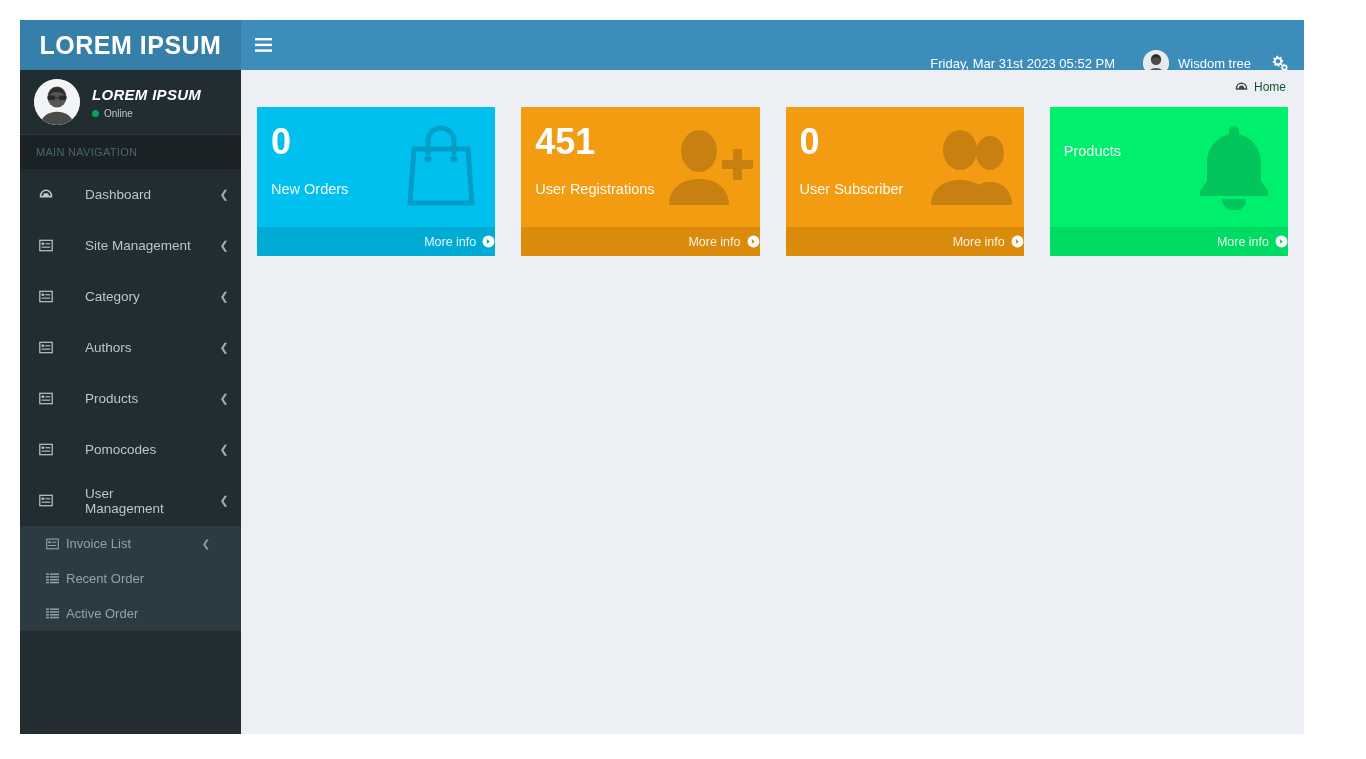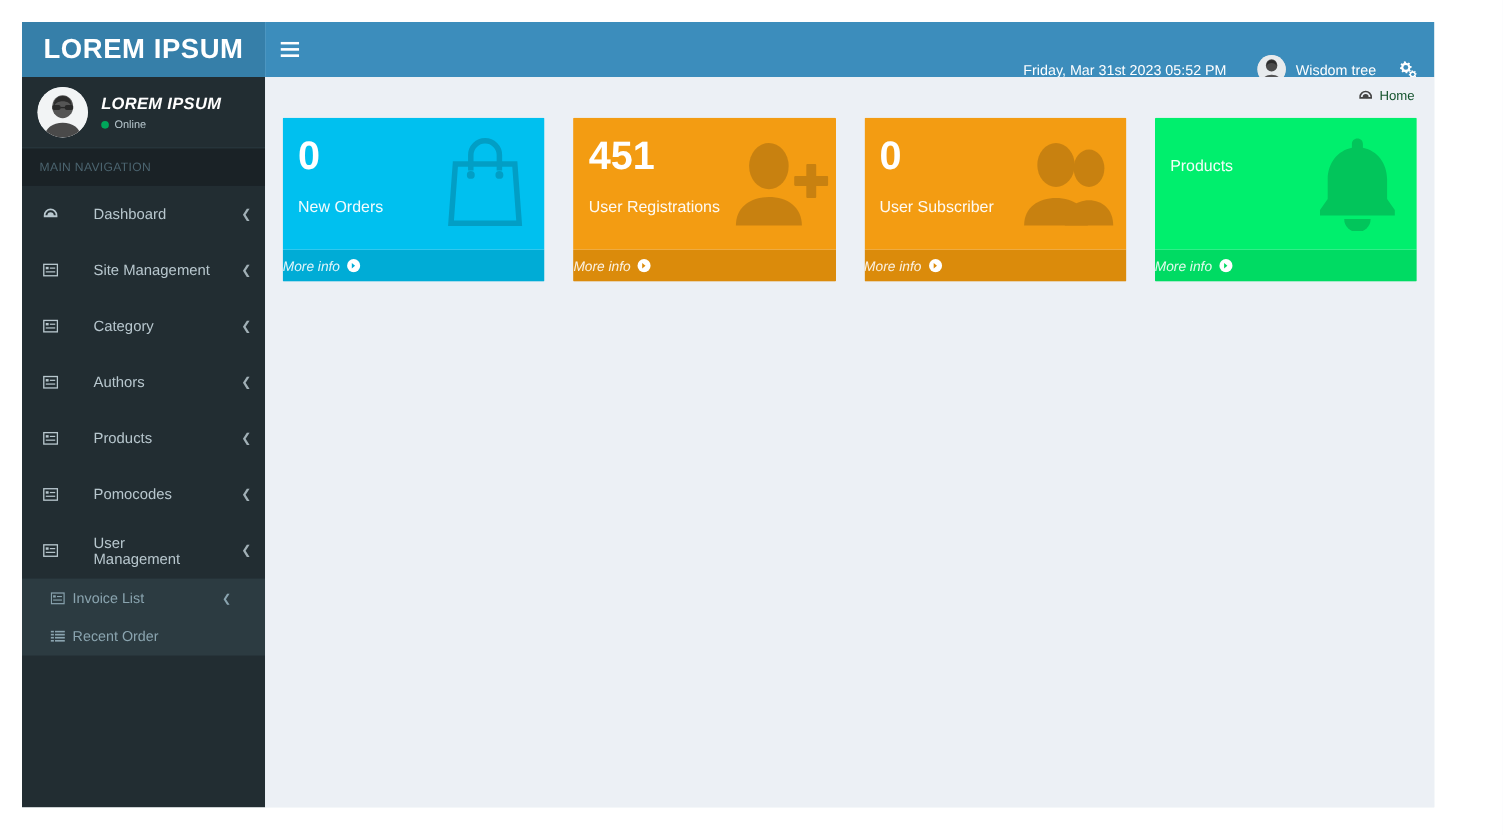--- a/index.html
+++ b/index.html
@@ -103,22 +103,22 @@
   .boxes { display:flex; padding:0 16px; gap:26px; }
   .info-box { width:241px; border-radius:1px; overflow:hidden; position:relative; }
   .info-body { position:relative; height:120px; padding:16px 14px 0 14px; overflow:hidden; }
   .info-number { color:#fff; font-size:36px; font-weight:700; line-height:38px; }
   .info-text { color:#fff; font-size:14.5px; margin-top:20px; opacity:.95; }
   .info-icon {
     position:absolute; right:6px; top:10px; opacity:.18;
     width:96px; height:96px; display:flex; align-items:center; justify-content:center;
   }
   .info-footer {
-    height:29px; display:flex; align-items:center; justify-content:flex-start;
-    color:rgba(255,255,255,.88); font-size:12.5px; gap:6px; cursor:pointer;font-style:italic;
+    height:29px; display:flex; align-items:center; justify-content:flex-end;
+    color:rgba(255,255,255,.88); font-size:12.5px; gap:6px; cursor:pointer;
   }
   svg { display:block; }
 </style>
 </head>
 <body>
 
 <div class="app">
 
   <div class="header">
     <div class="logo">LOREM IPSUM</div>
@@ -295,20 +295,35 @@
               <rect x="0" y="3.2" width="3" height="1.5"></rect>
                 <rect x="4" y="3.2" width="9" height="1.5"></rect>
               <rect x="0" y="6.0" width="3" height="1.5"></rect>
                 <rect x="4" y="6.0" width="9" height="1.5"></rect>
               <rect x="0" y="8.8" width="3" height="1.5"></rect>
                 <rect x="4" y="8.8" width="9" height="1.5"></rect>
             </svg>
           </span>
           <span class="si-label">Recent Order</span>
         </li>
+        <li class="submenu-item">
+          <span class="si-icon">
+            <svg width="13" height="11" viewBox="0 0 13 11" fill="#8aa4af">
+              <rect x="0" y="0.4" width="3" height="1.5"></rect>
+                <rect x="4" y="0.4" width="9" height="1.5"></rect>
+              <rect x="0" y="3.2" width="3" height="1.5"></rect>
+                <rect x="4" y="3.2" width="9" height="1.5"></rect>
+              <rect x="0" y="6.0" width="3" height="1.5"></rect>
+                <rect x="4" y="6.0" width="9" height="1.5"></rect>
+              <rect x="0" y="8.8" width="3" height="1.5"></rect>
+                <rect x="4" y="8.8" width="9" height="1.5"></rect>
+            </svg>
+          </span>
+          <span class="si-label">Active Order</span>
+        </li>
       </ul>
     </ul>
   </div>
 
   <div class="content-wrap">
 
     <div class="content-header">
       <div class="breadcrumb">
         <span>
           <svg width="13" height="13" viewBox="0 0 14 14" fill="#444">

